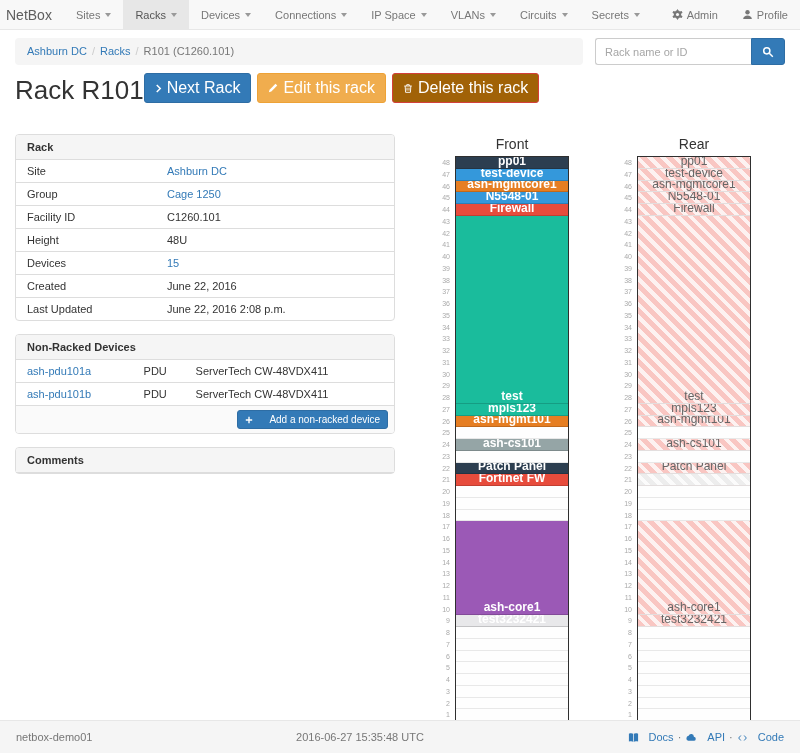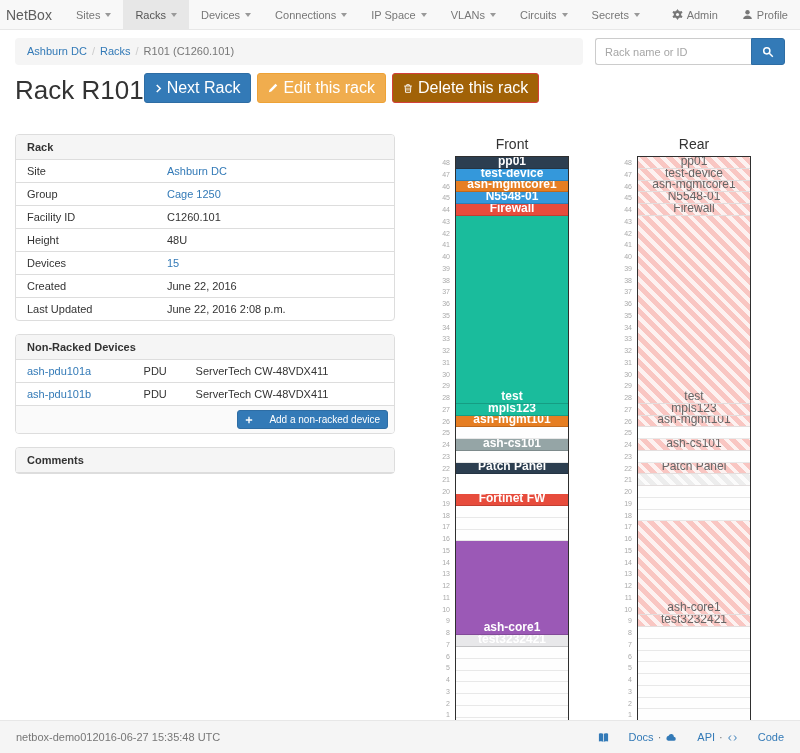--- a/index.html
+++ b/index.html
@@ -58,23 +58,23 @@
   .rack-units{position:absolute;right:100%;top:1px;padding-right:5px}
   .unit-num{height:11.75px;line-height:11.75px;font-size:7px;color:#aaa;text-align:right;width:14px;user-select:none}
   .rk-empty{height:11.75px;border-bottom:1px solid #e8e8e8;background:#fefefe}
   .rk-block{display:flex;align-items:flex-end;justify-content:center;font-size:12px;font-weight:bold;color:#fff;border-bottom:1px solid rgba(0,0,0,0.16);cursor:pointer;overflow:hidden;white-space:nowrap}
   .rk-block.rear{font-weight:normal;color:#666;border-bottom:1px solid #e3dede}
   .stripe-pink{background:repeating-linear-gradient(45deg,#f9c6c2 0,#f9c6c2 5px,#fdf2f1 5px,#fdf2f1 9px)}
   .stripe-gray{background:repeating-linear-gradient(45deg,#ededed 0,#ededed 5px,#fbfbfb 5px,#fbfbfb 9px)}
 
   
   .footer{position:absolute;left:0;right:0;bottom:0;height:30px;background:#f5f5f5;border-top:1px solid #e7e7e7;display:flex;align-items:center;padding:16px 16px;color:#777}
-  .footer .f-center{flex:1;text-align:left}
+  .footer .f-center{flex:1;text-align:center}
   .footer .f-right{display:flex;align-items:center;gap:4px}
-  .footer .f-right a{display:inline-flex;align-items:flex-end;gap:20px}
+  .footer .f-right a{display:inline-flex;align-items:flex-end;gap:10px}
   .footer .dot{color:#777}
 </style>
 </head>
 <body>
 
 <div class="navbar">
   <div class="brand">NetBox</div>
   <ul class="nav-list" id="nav-list">
       <li class="nav-item">
         <span>Sites</span>
@@ -330,21 +330,21 @@
                 <span>ash-mgmt101</span>
               </div>
               <div class="rk-empty"></div>
               <div class="rk-block" style="height: 11.75px; background: rgb(149, 165, 166);">
                 <span>ash-cs101</span>
               </div>
               <div class="rk-empty"></div>
               <div class="rk-block" style="height: 11.75px; background: rgb(44, 62, 80);">
                 <span>Patch Panel</span>
               </div>
-              <div class="rk-block" style="height: 11.75px; background: rgb(231, 76, 60); margin-top: 20px;">
+              <div class="rk-block" style="height: 11.75px; background: rgb(231, 76, 60);">
                 <span>Fortinet FW</span>
               </div>
               <div class="rk-empty"></div>
               <div class="rk-empty"></div>
               <div class="rk-empty"></div>
               <div class="rk-block" style="height: 94px; background: rgb(155, 89, 182);">
                 <span>ash-core1</span>
               </div>
               <div class="rk-block" style="height: 11.75px; background: rgb(232, 232, 234);">
                 <span>test3232421</span>

